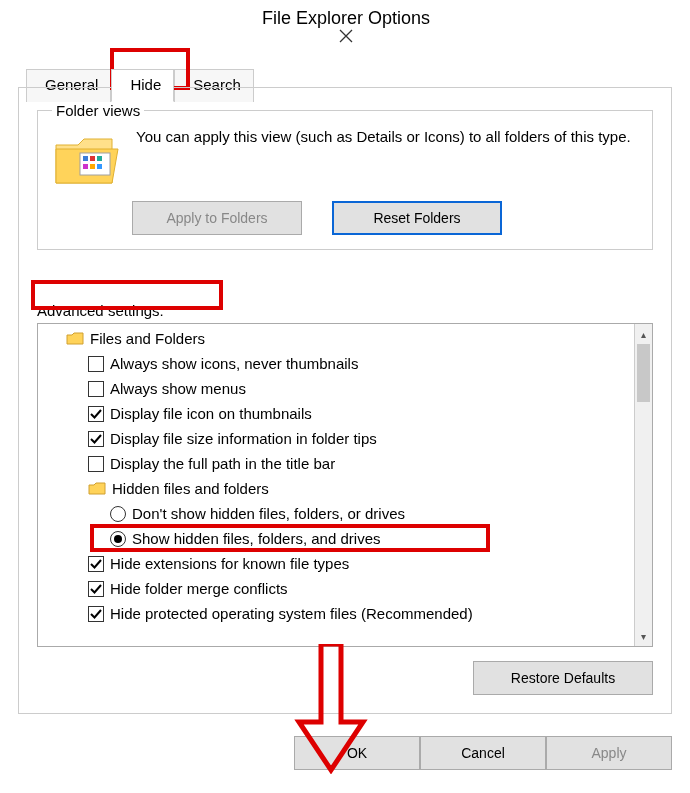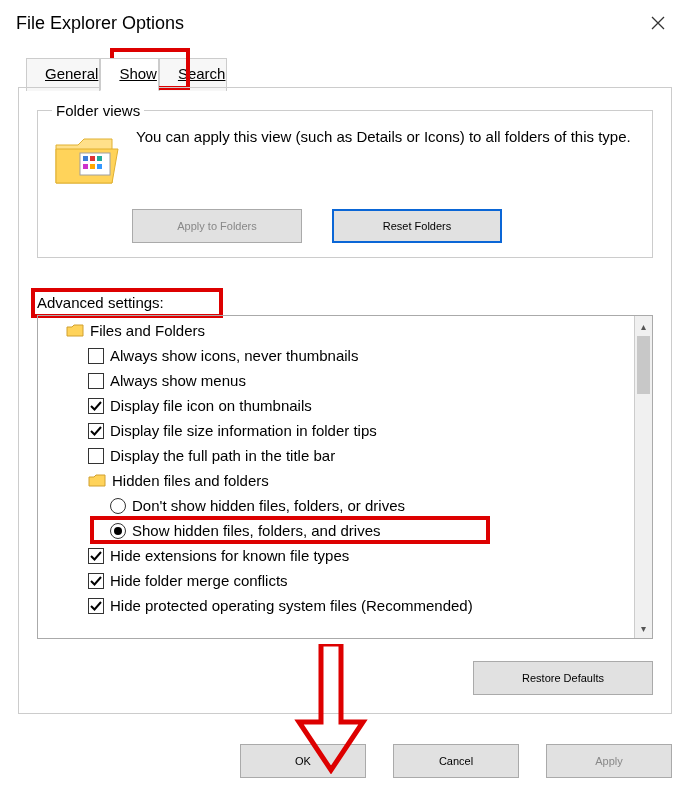--- a/index.html
+++ b/index.html
@@ -12,20 +12,21 @@
     width: 690px;
     height: 793px;
     position: relative;
   }
   .titlebar {
     display: flex;
     align-items: center;
     justify-content: space-between;
     padding: 8px 14px 6px 16px;
     height: 44px;
+    flex-direction: column;
   }
   .titlebar-title {
     font-size: 18px;
   }
   .close-btn {
     width: 36px; height: 30px;
     display: flex; align-items: center; justify-content: center;
     cursor: pointer;
     font-size: 18px;
     color: #444;
@@ -33,28 +34,27 @@
   .client {
     padding: 10px 18px 10px 18px;
     position: relative;
   }
   .tabs {
     display: flex;
     gap: 0;
     margin-left: 8px;
   }
   .tab {
-    padding: 6px 1px 8px 18px;
+    padding: 6px 12px 8px 18px;
     border: 1px solid #ccc;
     border-bottom: none;
     background: #f7f7f7;
     position: relative;
-    top: 4px;
+    top: 15px;
     cursor: pointer;
-    text-decoration: underline;
   }
   .tab.active {
     background: #fff;
     border-bottom: 1px solid #fff;
     z-index: 2;
   }
   .tab-red-box {
     position: absolute;
     border: 4px solid #d00;
     pointer-events: none;
@@ -97,34 +97,33 @@
   }
   .btn {
     min-width: 170px;
     height: 34px;
     border: 1px solid #aaa;
     background: #e1e1e1;
     display: inline-flex;
     align-items: center;
     justify-content: center;
     cursor: pointer;
-    font-size: 11px;
+    font-size: 14px;
     padding: 0 14px;
-    margin-top: 8px;
   }
   .btn.disabled {
     color: #888;
     cursor: default;
   }
   .btn.highlight {
     border: 2px solid #0a66d6;
     background: #e1e1e1;
   }
   .adv-label {
-    margin-top: 18px;
+    margin-top: 34px;
     margin-bottom: 4px;
     display: inline-block;
   }
   .treeview {
     border: 1px solid #aaa;
     height: 324px;
     width: 100%;
     position: relative;
     overflow: hidden;
   }
@@ -200,21 +199,21 @@
     border: 4px solid #d00;
     pointer-events: none;
   }
   .bottom-row {
     margin-top: 14px;
     display: flex;
     justify-content: flex-end;
   }
   .dlg-buttons {
     display: flex;
-    gap: 27px;
+    gap: 0;
     justify-content: flex-end;
     padding: 12px 18px 14px 18px;
   }
   .dlg-buttons .btn { min-width: 126px; height: 34px; }
   
   .arrow-annot {
     position: absolute;
     pointer-events: none;
   }
 </style>
@@ -227,21 +226,21 @@
     <svg width="14" height="14" viewBox="0 0 14 14">
         <path d="M1 1 L13 13 M13 1 L1 13" stroke="#333" stroke-width="1.3" fill="none"></path>
       </svg>
   </div>
 </div>
 
 <div class="client">
 
   <div class="tabs" style="position:relative;">
     <div class="tab"><span>General</span></div>
-    <div class="tab active"><span>Show</span></div>
+    <div class="tab active"><span>Hide</span></div>
     <div class="tab"><span>Search</span></div>
     <div class="tab-red-box" style="left:84px; top:-6px; width:80px; height:42px;"></div>
   </div>
 
   <div class="panel">
 
     <fieldset class="folder-views">
       <legend>Folder views</legend>
       <div class="fv-row">
         <svg class="folder-icon-large" viewBox="0 0 70 60">

